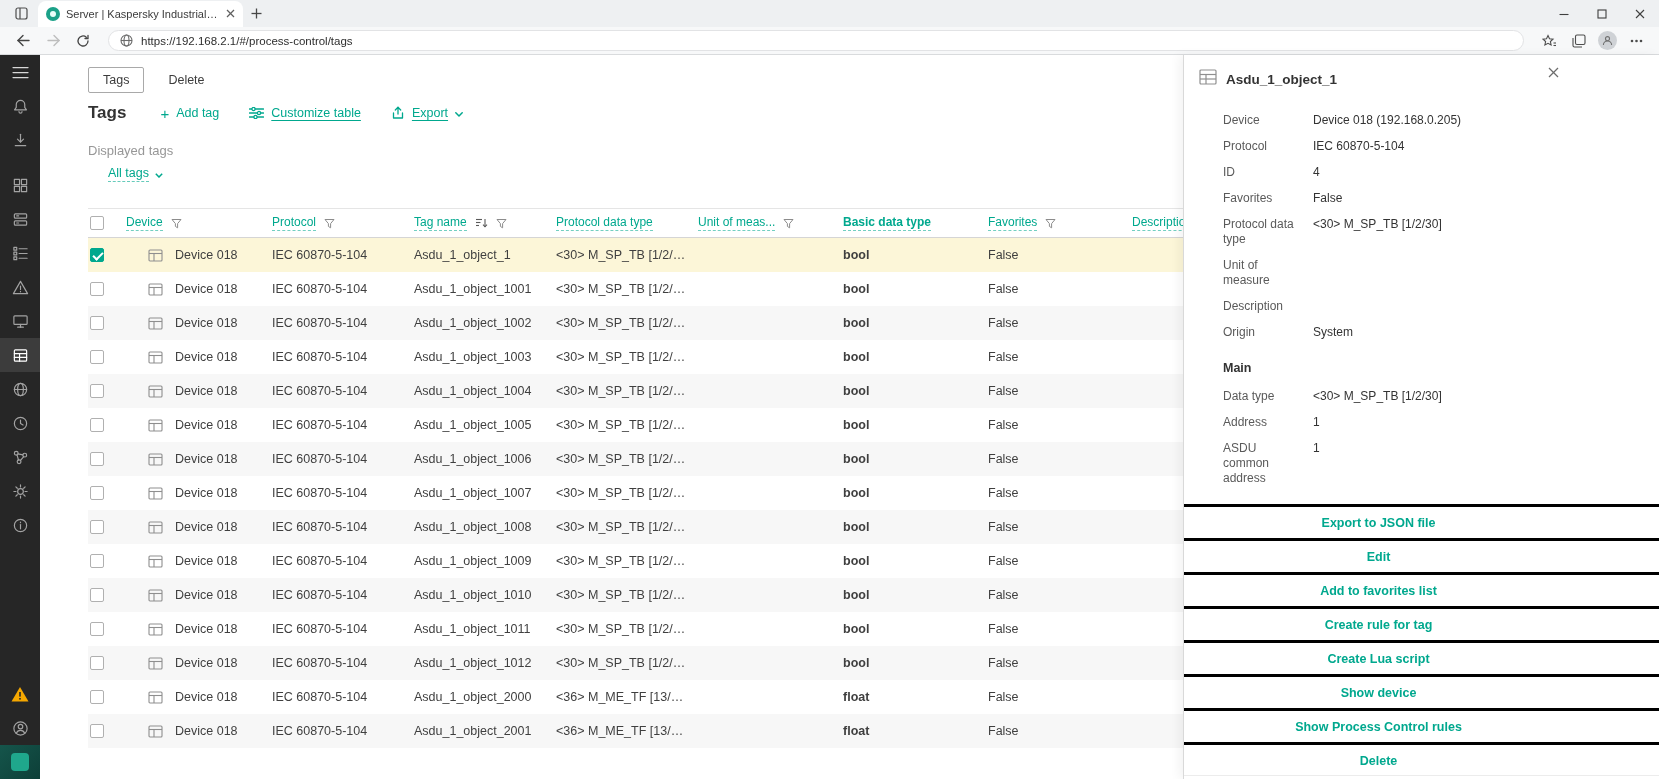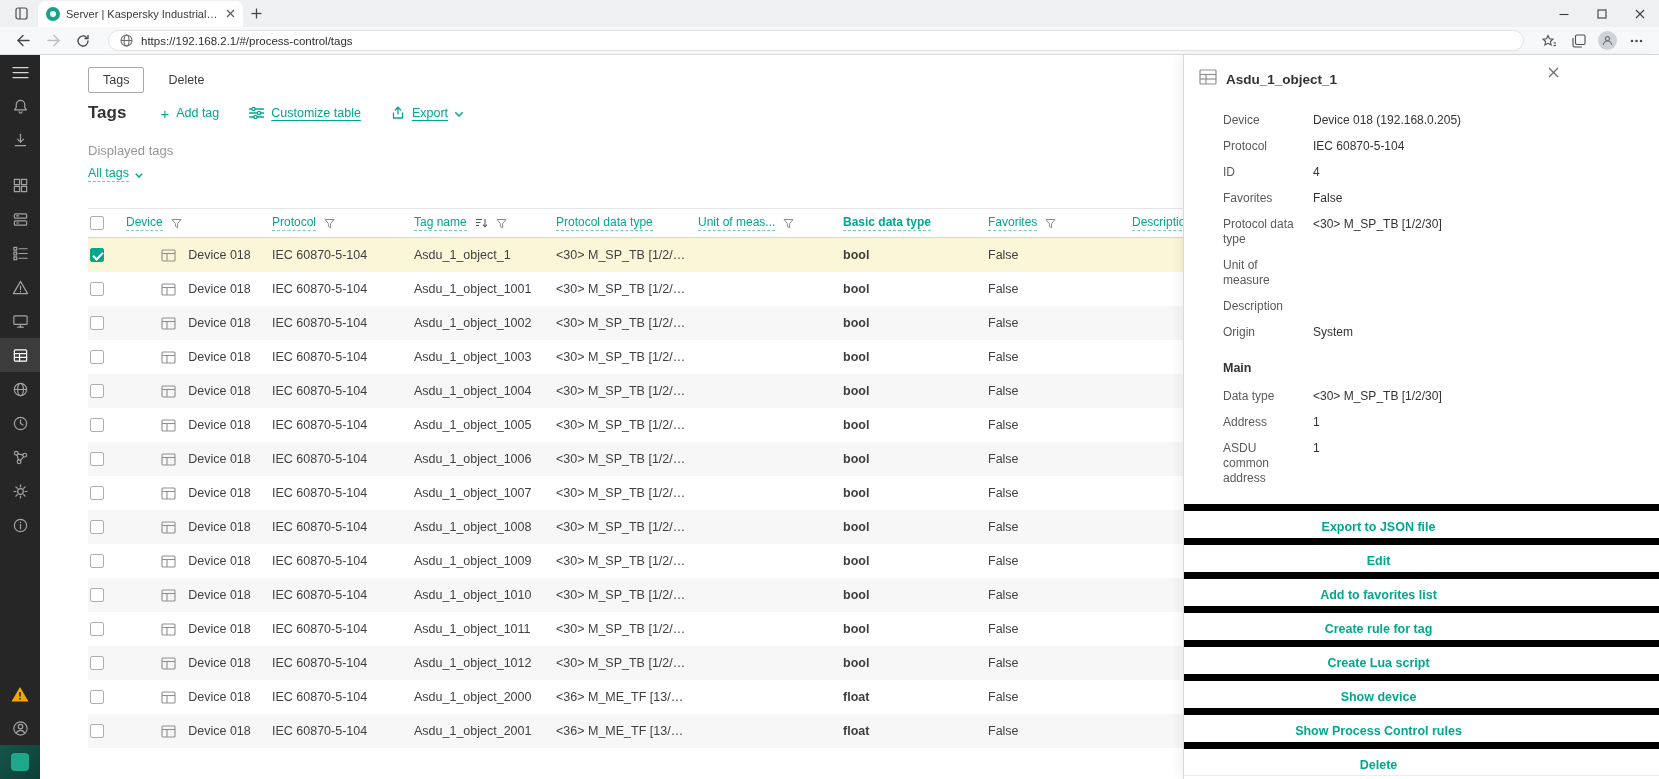--- a/index.html
+++ b/index.html
@@ -47,21 +47,21 @@
 
   .toolbar { display: flex; align-items: center; gap: 30px; margin: 4px 0 20px; }
   .page-title { font-size: 17px; font-weight: bold; color: #333; margin-right: 4px; }
   .tool-link { display: flex; align-items: center; gap: 7px; color: #00a88e; font-size: 12.5px; cursor: pointer; }
   .tool-link svg { stroke: #00a88e; fill: none; stroke-width: 1.3; stroke-linecap: round; stroke-linejoin: round; }
   .tool-link .plus { font-size: 15px; line-height: 1; }
   .tool-link .lbl.u { text-decoration: underline; text-underline-offset: 3px; }
 
   .filter-label { font-size: 13px; color: #979797; margin-bottom: 5px; }
   .filter-value { display: inline-flex; align-items: center; gap: 6px; font-size: 12.5px; color: #00a88e; cursor: pointer; margin-bottom: 14px; }
-  .filter-value .lbl { border-bottom: 1px dashed rgba(0,168,142,.6); padding-bottom: 1px; }
+  .filter-value .lbl { border-bottom: 1px dashed rgba(0,168,142,.6); padding-bottom: 1px; margin-left: 20px; }
   .caret svg { stroke: #00a88e; fill: none; stroke-width: 1.5; }
 
   
   .ttable { margin-top: 12px; }
   .thead { display: flex; align-items: center; height: 30px; border-top: 1px solid #e5e5e5; border-bottom: 1px solid #d5d5d5; }
   .th { display: flex; align-items: center; gap: 8px; font-size: 12px; color: #00a88e; padding-left: 8px; }
   .th .txt { border-bottom: 1px dashed rgba(0,168,142,.55); padding-bottom: 1px; cursor: pointer; white-space: nowrap; overflow: hidden; text-overflow: ellipsis; }
   .funnel { flex: 0 0 auto; cursor: pointer; }
   .c-check { flex: 0 0 30px; padding-left: 2px; display: flex; align-items: center; }
   .c-dev   { flex: 0 0 146px; }
@@ -70,40 +70,40 @@
   .c-pdt   { flex: 0 0 142px; }
   .c-unit  { flex: 0 0 145px; }
   .c-bdt   { flex: 0 0 145px; font-weight: bold; }
   .c-fav   { flex: 0 0 144px; }
   .c-desc  { flex: 1; }
   .trow { display: flex; align-items: center; height: 34px; font-size: 12.5px; color: #3f3f3f; cursor: pointer; }
   .trow.alt { background: #f7f7f7; }
   .trow.sel { background: #fcf6d8; }
   .trow .cell { padding-left: 8px; white-space: nowrap; overflow: hidden; text-overflow: ellipsis; }
   .trow .c-check { padding-left: 2px; }
-  .trow .c-dev { padding-left: 30px; display: flex; align-items: center; gap: 12px; justify-content: center; }
+  .trow .c-dev { padding-left: 30px; display: flex; align-items: center; gap: 12px; }
   .dev-ic { display: flex; align-items: center; }
   .dev-ic svg { stroke: #8f8f8f; fill: none; stroke-width: 1.1; }
   .cb { width: 14px; height: 14px; border: 1px solid #b0b0b0; border-radius: 2px; background: #fff; display: inline-block; position: relative; cursor: pointer; flex: 0 0 14px; }
   .cb.on { background: #00a88e; border-color: #00a88e; }
   .cb.on::after { content: ""; position: absolute; left: 4px; top: 1px; width: 4px; height: 8px; border: solid #fff; border-width: 0 2px 2px 0; transform: rotate(45deg); }
 
   
   .panel { position: absolute; top: 0; right: 0; width: 476px; height: 100%; background: #fff; border-left: 1px solid #d9d9d9; box-shadow: -4px 0 10px rgba(0,0,0,.05); z-index: 5; }
   .p-head { display: flex; align-items: center; padding: 14px 0 0 15px; position: relative; }
   .p-head .tagic svg { stroke: #8f8f8f; fill: none; stroke-width: 1.2; }
   .p-title { margin-left: 9px; font-size: 13.5px; font-weight: bold; color: #333; }
   .p-close { position: absolute; right: 100px; top: 12px; cursor: pointer; display: flex; }
   .p-fields { padding: 24px 86px 0 39px; }
   .pf { display: flex; margin-bottom: 11px; font-size: 12px; line-height: 1.25; }
   .pf .l { flex: 0 0 90px; color: #5a5a5a; padding-right: 8px; }
   .pf .v { color: #333; }
   .psec { font-size: 12.5px; font-weight: bold; color: #333; margin: 21px 0 14px; }
   .p-actions { margin-top: 18px; }
-  .pa { height: 34px; line-height: 33px; text-align: center; padding-right: 86px; border-top: 7px solid #000000; color: #00a88e; font-weight: bold; font-size: 12.5px; cursor: pointer; }
+  .pa { height: 34px; line-height: 33px; text-align: center; padding-right: 86px; border-top: 3px solid #000000; color: #00a88e; font-weight: bold; font-size: 12.5px; cursor: pointer; }
   .pa:last-child { border-bottom: 1px solid #ececec; }
 </style>
 </head>
 <body>
 
 <div class="screen">
 
   <div class="tabstrip">
     <div class="ts-square">
       <svg width="13" height="13" viewBox="0 0 13 13" fill="none" stroke="#4d4d4d" stroke-width="1.2">

